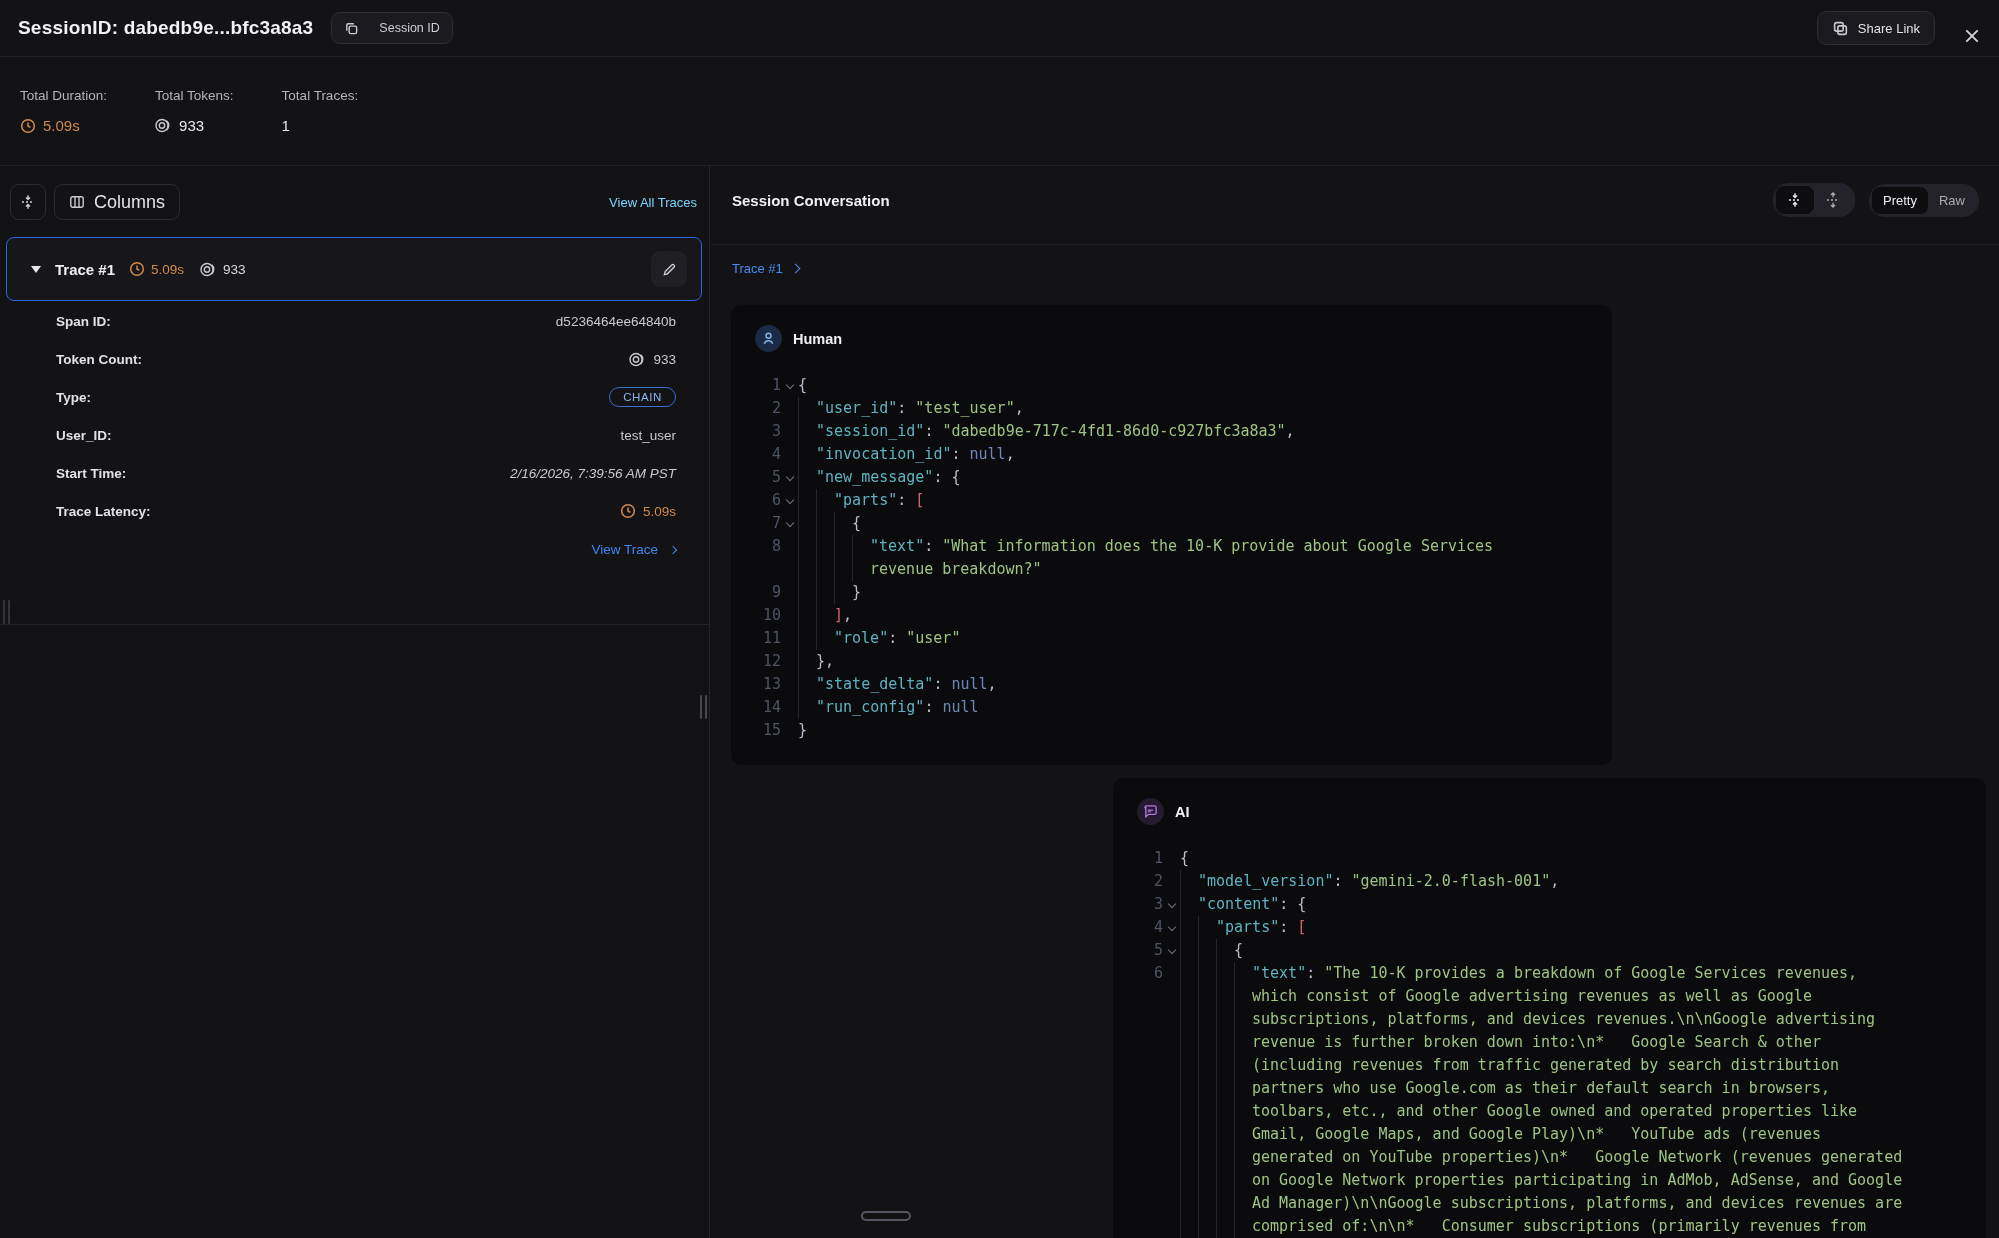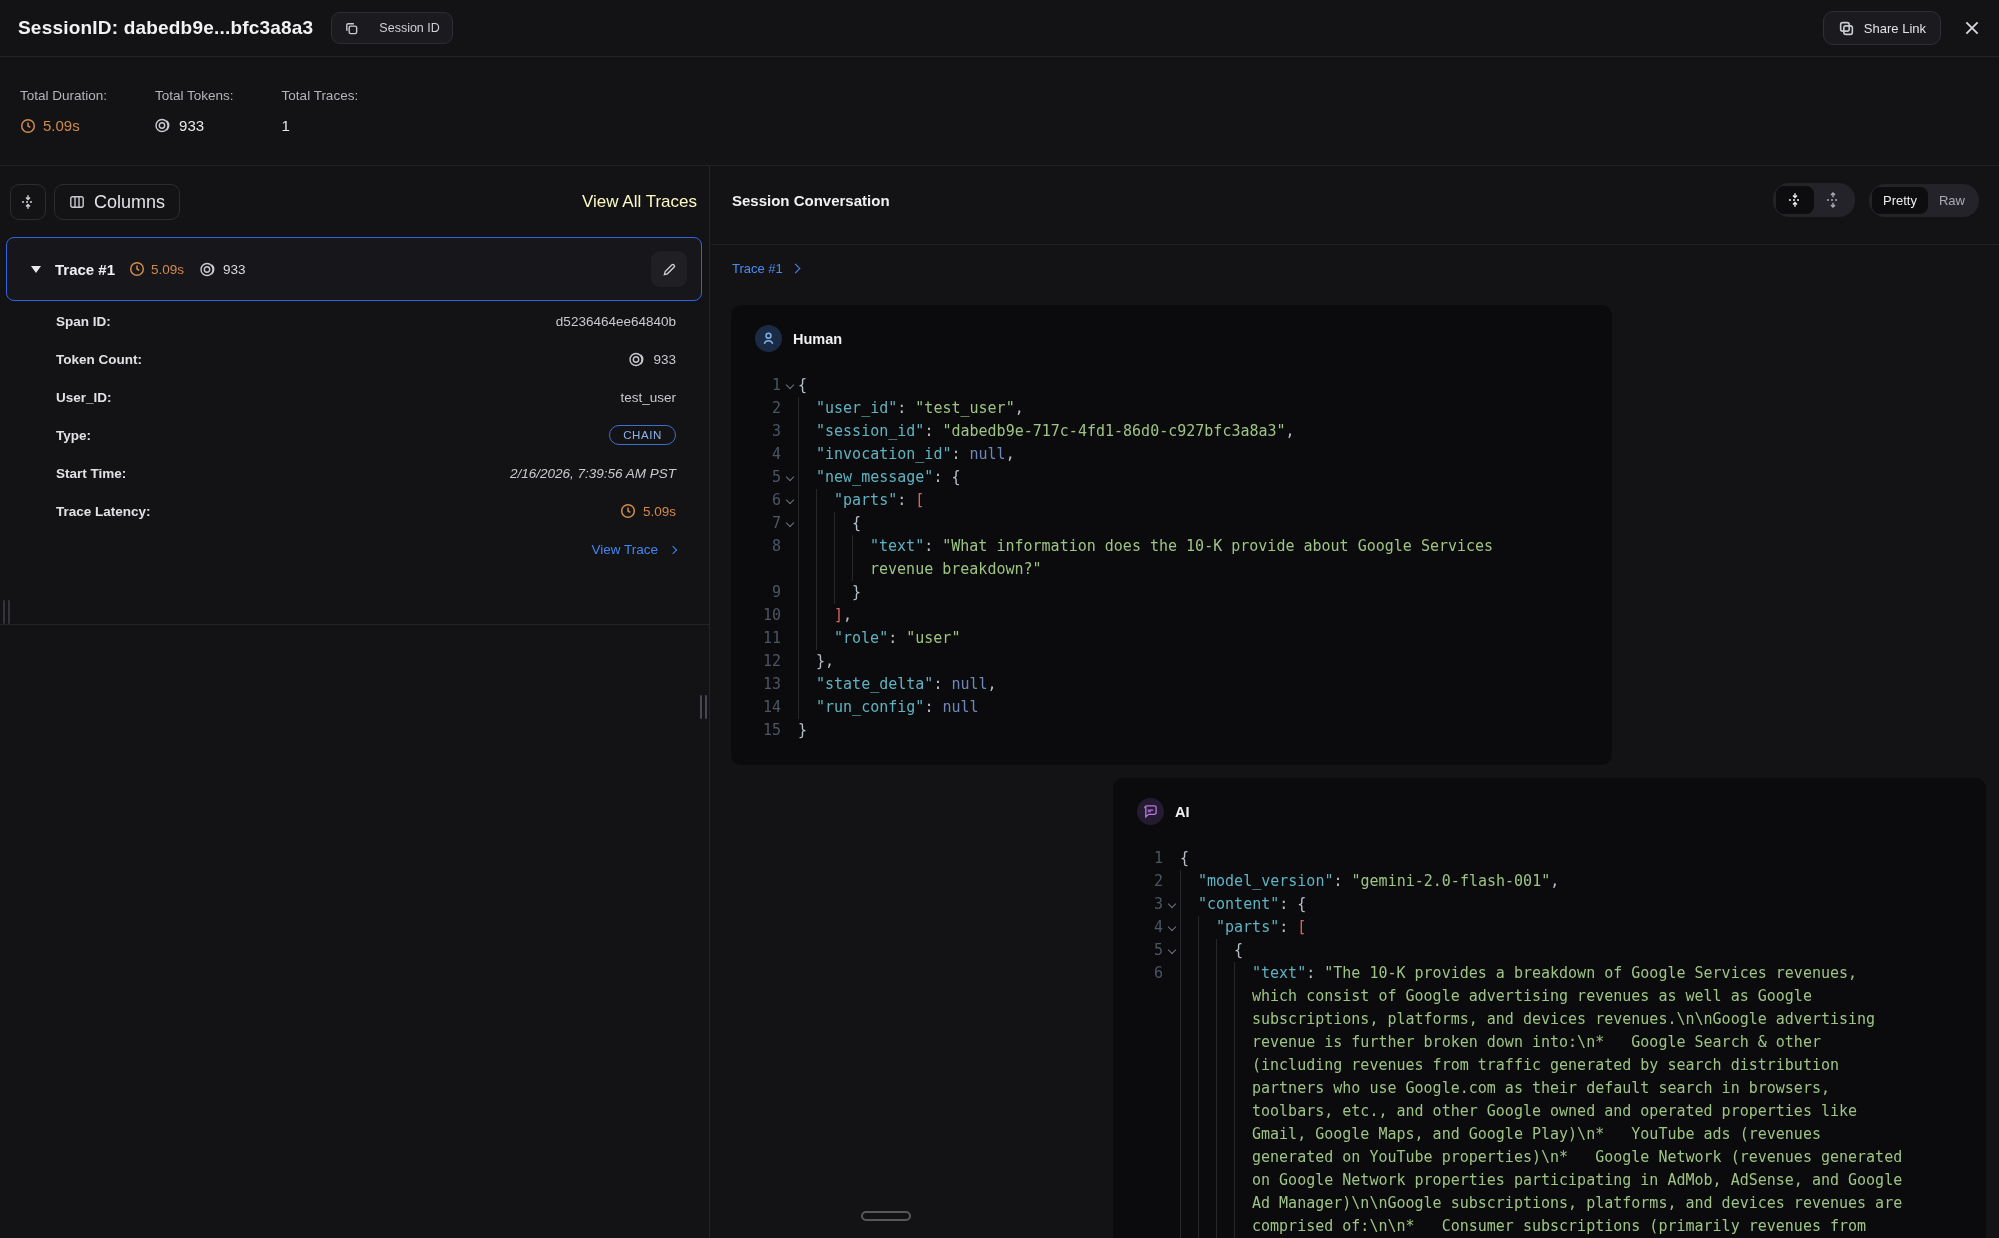--- a/index.html
+++ b/index.html
@@ -16,21 +16,21 @@
     position:absolute; top:0; left:0; right:0; height:57px;
     display:flex; align-items:center; padding:0 18px;
     border-bottom:1px solid #232329; background:#131316;
   }
   .app-title { font-size:19px; font-weight:700; color:#f2f2f4; letter-spacing:.2px; }
   .badge-btn {
     margin-left:18px; height:32px; display:flex; align-items:center; gap:20px;
     padding:0 12px; border:1px solid #2d2d34; border-radius:9px; background:#1a1a1f;
     color:#cfcfd5; font-size:12.5px; cursor:pointer;
   }
-  .hdr-right { margin-left:auto; display:flex; align-items:center; gap:22px; }
+  .hdr-right { margin-left:auto; display:flex; align-items:flex-end; gap:28px; }
   .share-btn {
     height:34px; display:flex; align-items:center; gap:9px; padding:0 14px;
     border:1px solid #2f2f36; border-radius:10px; background:#1a1a1f;
     color:#e2e2e6; font-size:13px; cursor:pointer;
   }
   .icon { color:#c9c9d0; }
   .close-x { width:18px; height:18px; color:#d9d9de; cursor:pointer; }
 
   
   .stats { position:absolute; top:88px; left:20px; display:flex; gap:48px; }
@@ -43,21 +43,21 @@
   .left-panel { position:absolute; top:166px; left:0; bottom:0; width:710px; border-right:1px solid #232329; }
   .lp-toolbar { position:absolute; top:17px; left:10px; right:12px; height:38px; display:flex; align-items:center; }
   .sq-btn {
     width:36px; height:36px; border:1px solid #2b2b31; border-radius:9px; background:transparent;
     display:flex; align-items:center; justify-content:center; color:#cfcfd6; cursor:pointer;
   }
   .columns-btn {
     margin-left:8px; height:36px; display:flex; align-items:center; gap:9px; padding:0 14px;
     border:1px solid #2b2b31; border-radius:9px; background:transparent; color:#e3e3e7; font-size:18px; cursor:pointer;
   }
-  .view-all { margin-left:auto; color:#fef9c3; font-size:17px; cursor:pointer; }
+  .view-all { margin-left:auto; color:#7dd3fc; font-size:13px; cursor:pointer; }
 
   .trace-header {
     position:absolute; top:71px; left:6px; width:696px; height:64px;
     border:1.5px solid #2e66e0; border-radius:8px; background:#17171b;
     display:flex; align-items:center; padding:0 14px 0 24px;
   }
   .tri-down { width:0; height:0; border-left:5.5px solid transparent; border-right:5.5px solid transparent; border-top:7px solid #e8e8ec; cursor:pointer; }
   .trace-title { font-size:15px; font-weight:700; margin:0 14px 0 14px; color:#f0f0f3; }
   .th-metric { display:flex; align-items:center; gap:6px; font-size:13.5px; color:#d9d9de; margin-right:16px; }
   .pencil-btn { margin-left:auto; width:36px; height:36px; border-radius:9px; background:#1f1f24; display:flex; align-items:center; justify-content:center; color:#d2d2d8; cursor:pointer; }
@@ -253,28 +253,28 @@
           <svg width="17" height="17" viewBox="0 0 17 16" fill="none" stroke="currentColor" stroke-width="1.4">
             <circle cx="7" cy="8" r="6"></circle>
               <circle cx="7" cy="8" r="2.7"></circle>
             <path d="M11.6 3.4a6 6 0 0 1 0 9.2"></path>
           </svg>
         </span>
         <span>933</span>
       </span>
     </div>
     <div class="detail-row">
-      <span class="d-label">User_ID:</span>
-      <span class="d-value">test_user</span>
-    </div>
-    <div class="detail-row">
       <span class="d-label">Type:</span>
       <span class="d-value">
         <span class="chain-badge">CHAIN</span>
       </span>
+    </div>
+    <div class="detail-row">
+      <span class="d-label">User_ID:</span>
+      <span class="d-value">test_user</span>
     </div>
     <div class="detail-row">
       <span class="d-label">Start Time:</span>
       <span class="d-value italic">2/16/2026, 7:39:56 AM PST</span>
     </div>
     <div class="detail-row">
       <span class="d-label">Trace Latency:</span>
       <span class="d-value orange">
         <span class="icon orange">
           <svg width="16" height="16" viewBox="0 0 16 16" fill="none" stroke="currentColor" stroke-width="1.5">

